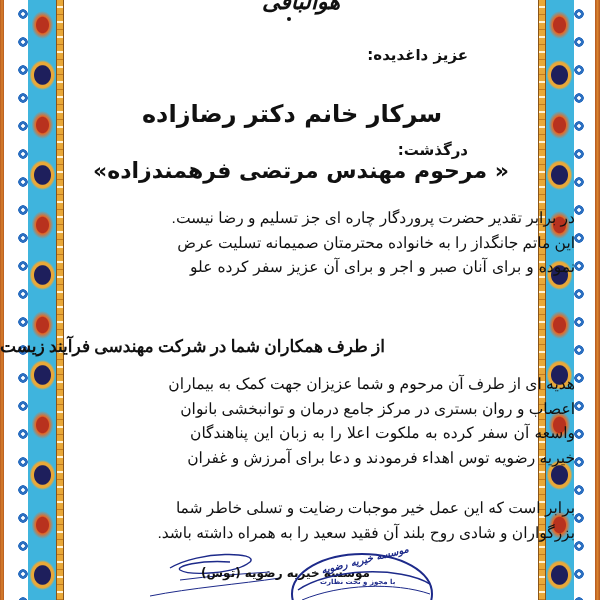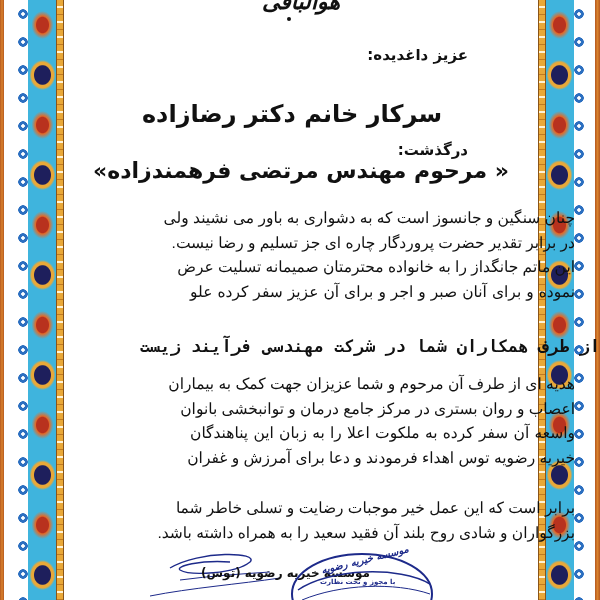--- a/index.html
+++ b/index.html
@@ -89,22 +89,22 @@
     text-align: justify; text-align-last: right;
   }
   .para-1 { top: 206px; }
   .para-2 { top: 372px; }
   .para-3 { top: 496px; }
 
   .para-line { display: block; white-space: nowrap; text-align: justify; text-align-last: justify; }
   .para-line.last { text-align-last: right; }
 
   .from-line {
-    position: absolute; top: 336px; left: 0; right: 0; text-align: right;
-    font-family: Liberation Mono, monospace; font-size: 17px; font-weight: bold;
+    position: absolute; top: 336px; left: 0; right: 0; text-align: left;
+    font-family: Liberation Serif, serif; font-size: 17px; font-weight: bold;
   }
 
   .signature-text {
     position: absolute; top: 566px; right: 230px;
     font-family: "DejaVu Sans", sans-serif; font-size: 12px; font-weight: bold;
   }
   .signature-scribble {
     position: absolute; left: 140px; top: 548px; width: 140px; height: 52px;
   }
   .stamp {
@@ -139,21 +139,20 @@
   <div class="invocation-dot"></div>
 
   <div class="salutation">عزیز داغدیده:</div>
   <div class="recipient">سرکار خانم دکتر رضازاده</div>
 
   <div class="deceased-label">درگذشت:</div>
   <div class="deceased-name">« مرحوم مهندس مرتضی فرهمندزاده»</div>
 </div>
 
 <div class="paragraph para-1" dir="rtl">
-  <span class="para-line">چنان سنگین و جانسوز است که به دشواری به باور می نشیند ولی</span>
   <span class="para-line">در برابر تقدیر حضرت پروردگار چاره ای جز تسلیم و رضا نیست.</span>
   <span class="para-line">این ماتم جانگداز را به خانواده محترمتان صمیمانه تسلیت عرض</span>
   <span class="para-line">نموده و برای آنان صبر و اجر و برای آن عزیز سفر کرده علو</span>
 </div>
 
 <div class="from-line" dir="rtl">از طرف همکاران شما در شرکت مهندسی فرآیند زیست</div>
 
 <div class="paragraph para-2" dir="rtl">
   <span class="para-line">هدیه ای از طرف آن مرحوم و شما عزیزان جهت کمک به بیماران</span>
   <span class="para-line">اعصاب و روان بستری در مرکز جامع درمان و توانبخشی بانوان</span>

